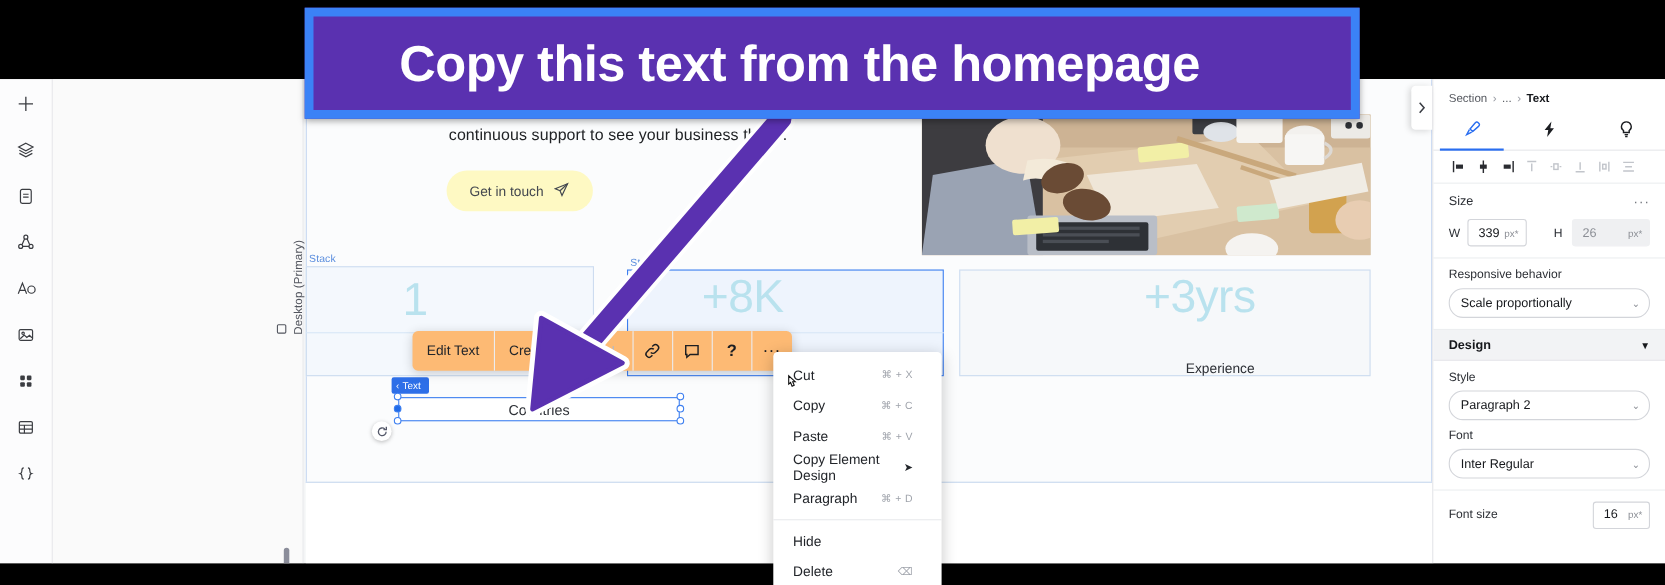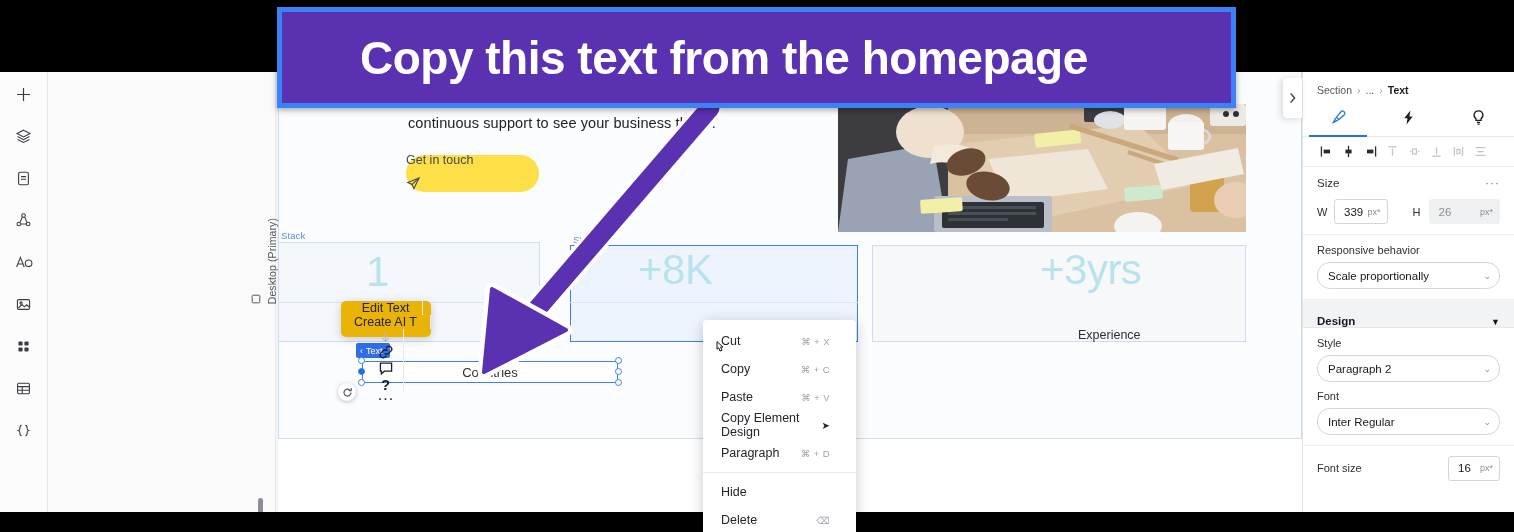--- a/index.html
+++ b/index.html
@@ -79,23 +79,23 @@
     border: 1px solid #c8d9f2; border-top: none;
   }
 
   .hero-text {
     position: absolute; left: 130px; top: 45px;
     font-size: 14.5px; color: #202225; letter-spacing: .1px;
   }
   .cta-btn {
     position: absolute; left: 128px; top: 85px;
     width: 133px; height: 37px; border-radius: 20px;
-    background: #fde047; display: flex; 
+    background: #fef9c3; display: flex; align-items: center;
     justify-content: center; gap: 9px;
-    font-size: 12.5px; color: #44484f; cursor: pointer; flex-direction: column;
+    font-size: 12.5px; color: #44484f; cursor: pointer;
   }
   .hero-img {
     position: absolute; left: 560px; top: 34px;
     width: 408px; height: 128px; overflow: hidden;
     background: #d8c4a8;
   }
 
   
   .stack-label {
     position: absolute; font-size: 9.5px; color: #5b8ede;
@@ -140,24 +140,24 @@
   .rotate-btn {
     position: absolute; left: 338px; top: 383px;
     width: 18px; height: 18px; border-radius: 50%;
     background: #fff; box-shadow: 0 1px 4px rgba(0,0,0,.26);
     display: flex; align-items: center; justify-content: center;
     color: #55596a; z-index: 16; cursor: pointer;
   }
 
   
   .el-toolbar {
-    position: absolute; left: 341px; top: 301px;
-    height: 36px; background: #eab308; border-radius: 5px;
+    position: absolute; left: 375px; top: 301px;
+    height: 36px; background: #fdba74; border-radius: 5px;
     box-shadow: 0 2px 10px rgba(0,0,0,.19);
-    display: flex; align-items: center; z-index: 20; flex-direction: column;
+    display: flex; align-items: center; z-index: 20;
   }
   .el-toolbar .tb-item {
     height: 36px; display: flex; align-items: center;
     padding: 0 13px; font-size: 12.5px; color: #22252a;
     cursor: pointer; border-right: 1px solid #ebecef;
   }
   .el-toolbar .tb-icon {
     width: 36px; height: 36px; display: flex; align-items: center;
     justify-content: center; color: #1c1e22; cursor: pointer;
     border-right: 1px solid #ebecef;
@@ -238,42 +238,42 @@
   .h-field { width: 78px; }
   .lbl { font-size: 11px; color: #2c2f35; margin-bottom: 6px; }
   .select {
     height: 27px; border: 1px solid #d3d5da; border-radius: 13px;
     display: flex; align-items: center; justify-content: space-between;
     padding: 0 8px 0 10px; font-size: 11.5px; color: #16181c;
     background: #fff; cursor: pointer;
   }
   .select .chev { color: #8b8e95; font-size: 9px; }
   .design-head {
-    height: 28px; background: #f2f3f5; display: flex; align-items: flex-end;
+    height: 28px; background: #f2f3f5; display: flex; align-items: center;
     justify-content: space-between; padding: 0 14px;
     font-size: 11.5px; color: #16181c; font-weight: bold;
     border-bottom: 1px solid #e6e7ea; cursor: pointer; gap: 45px;
   }
   .fs-row {
     display: flex; align-items: center; justify-content: space-between;
     padding: 0 14px; height: 44px;
   }
   .panel-collapse {
     position: absolute; left: 1283px; top: 78px;
     width: 19px; height: 40px; background: #fff;
     border-radius: 4px 0 0 4px; box-shadow: -2px 1px 6px rgba(0,0,0,.15);
     display: flex; align-items: center; justify-content: center;
     color: #3a3d44; cursor: pointer; z-index: 8;
   }
 
   
   .anno-banner {
     position: absolute; left: 277px; top: 7px;
     width: 959px; height: 101px;
-    background: #5a31b0; border: 5px solid #3b82f6;
+    background: #5a31b0; border: 8px solid #3b82f6;
     display: flex; align-items: center; padding-left: 78px;
     z-index: 60; box-shadow: 0 2px 6px rgba(0,0,0,.35);
   }
   .anno-banner .txt {
     color: #fff; font-size: 46px; font-weight: bold;
     letter-spacing: -.5px; white-space: nowrap;
   }
   .anno-arrow { position: absolute; left: 0; top: 0; z-index: 55; pointer-events: none; }
 </style>
 </head>

